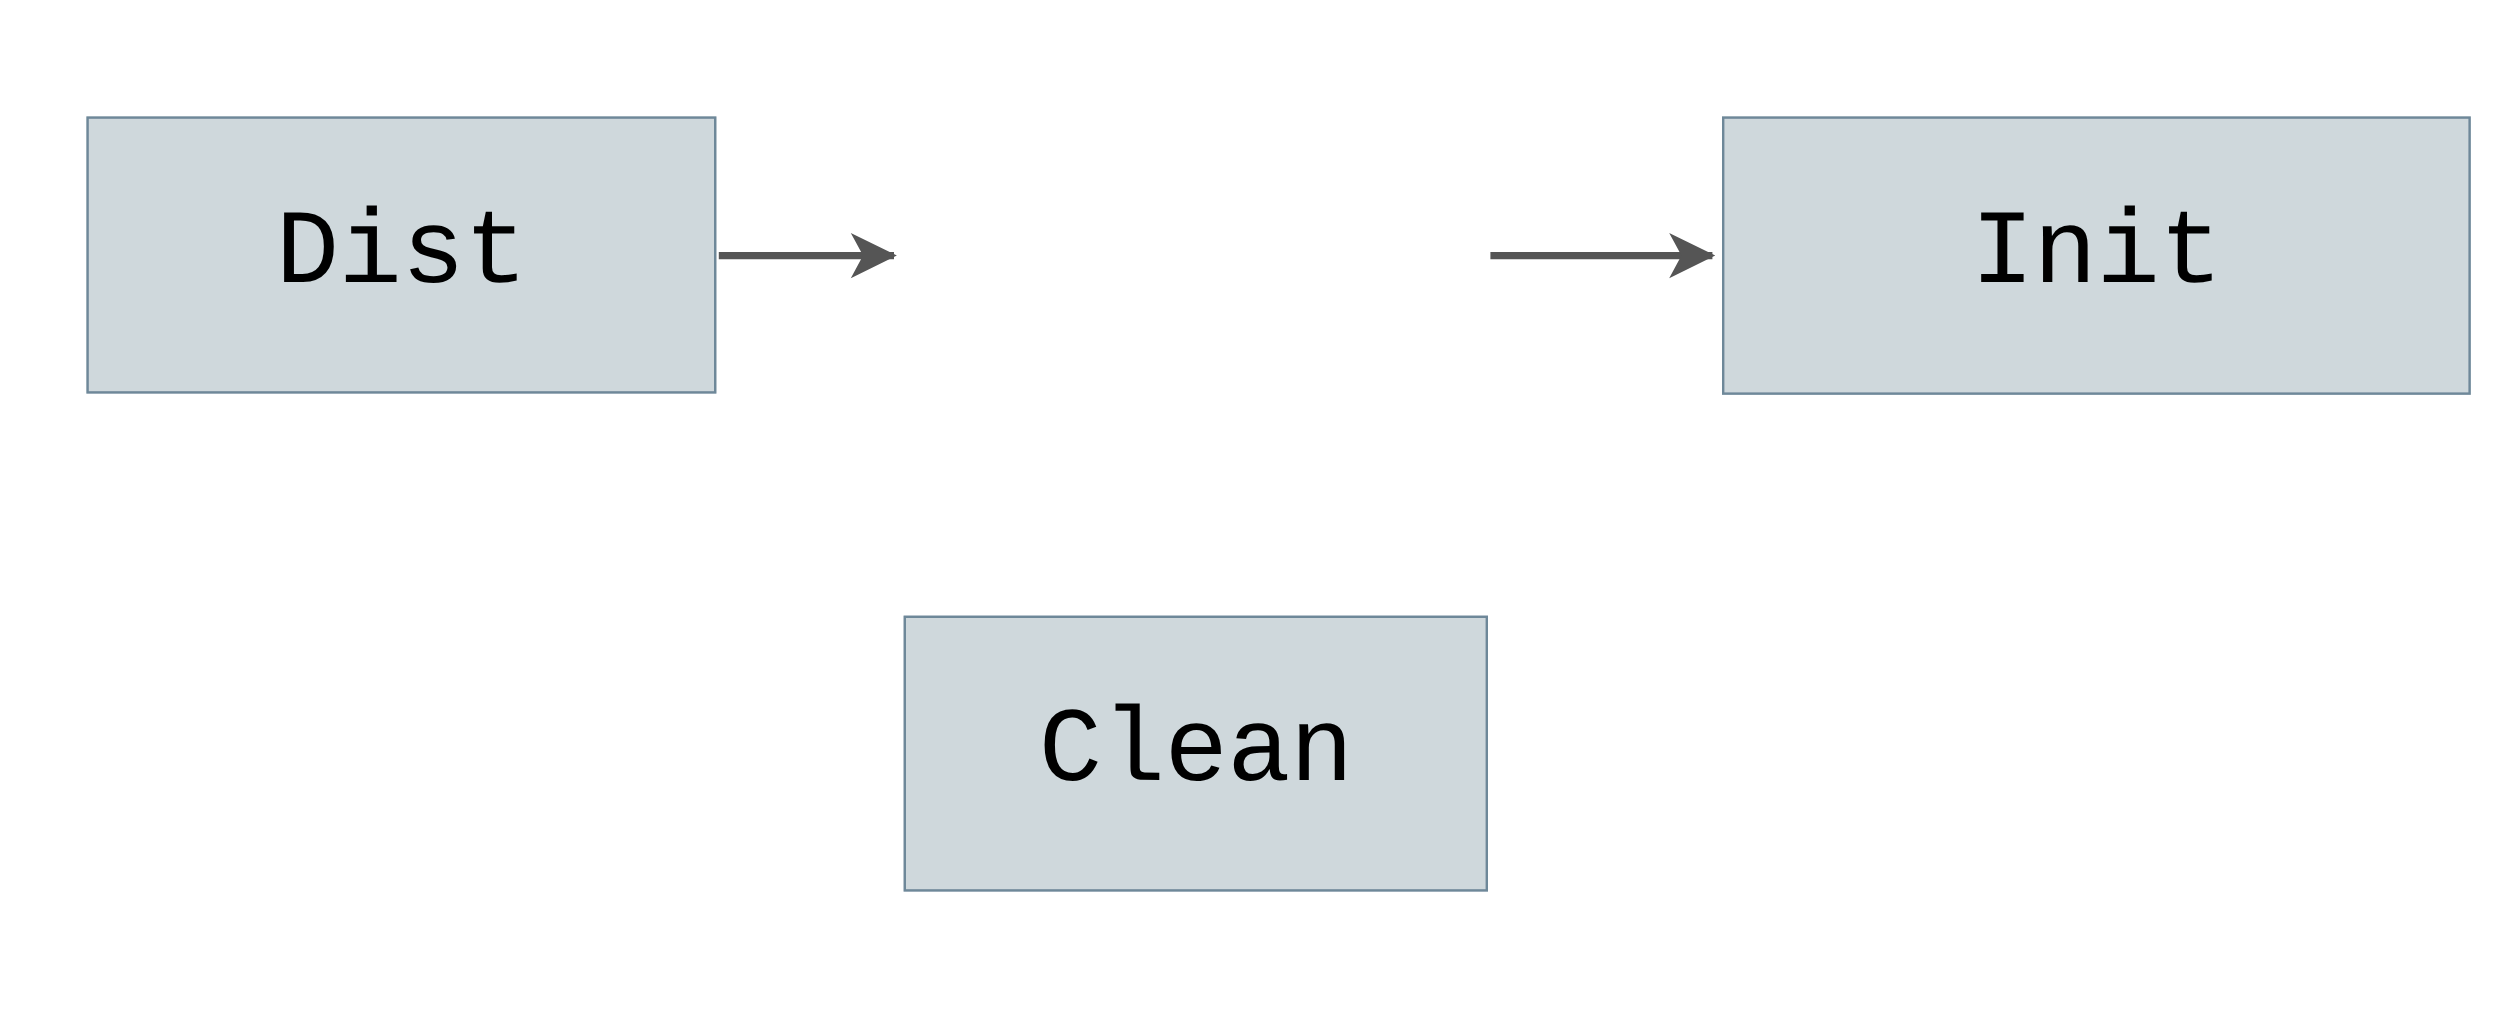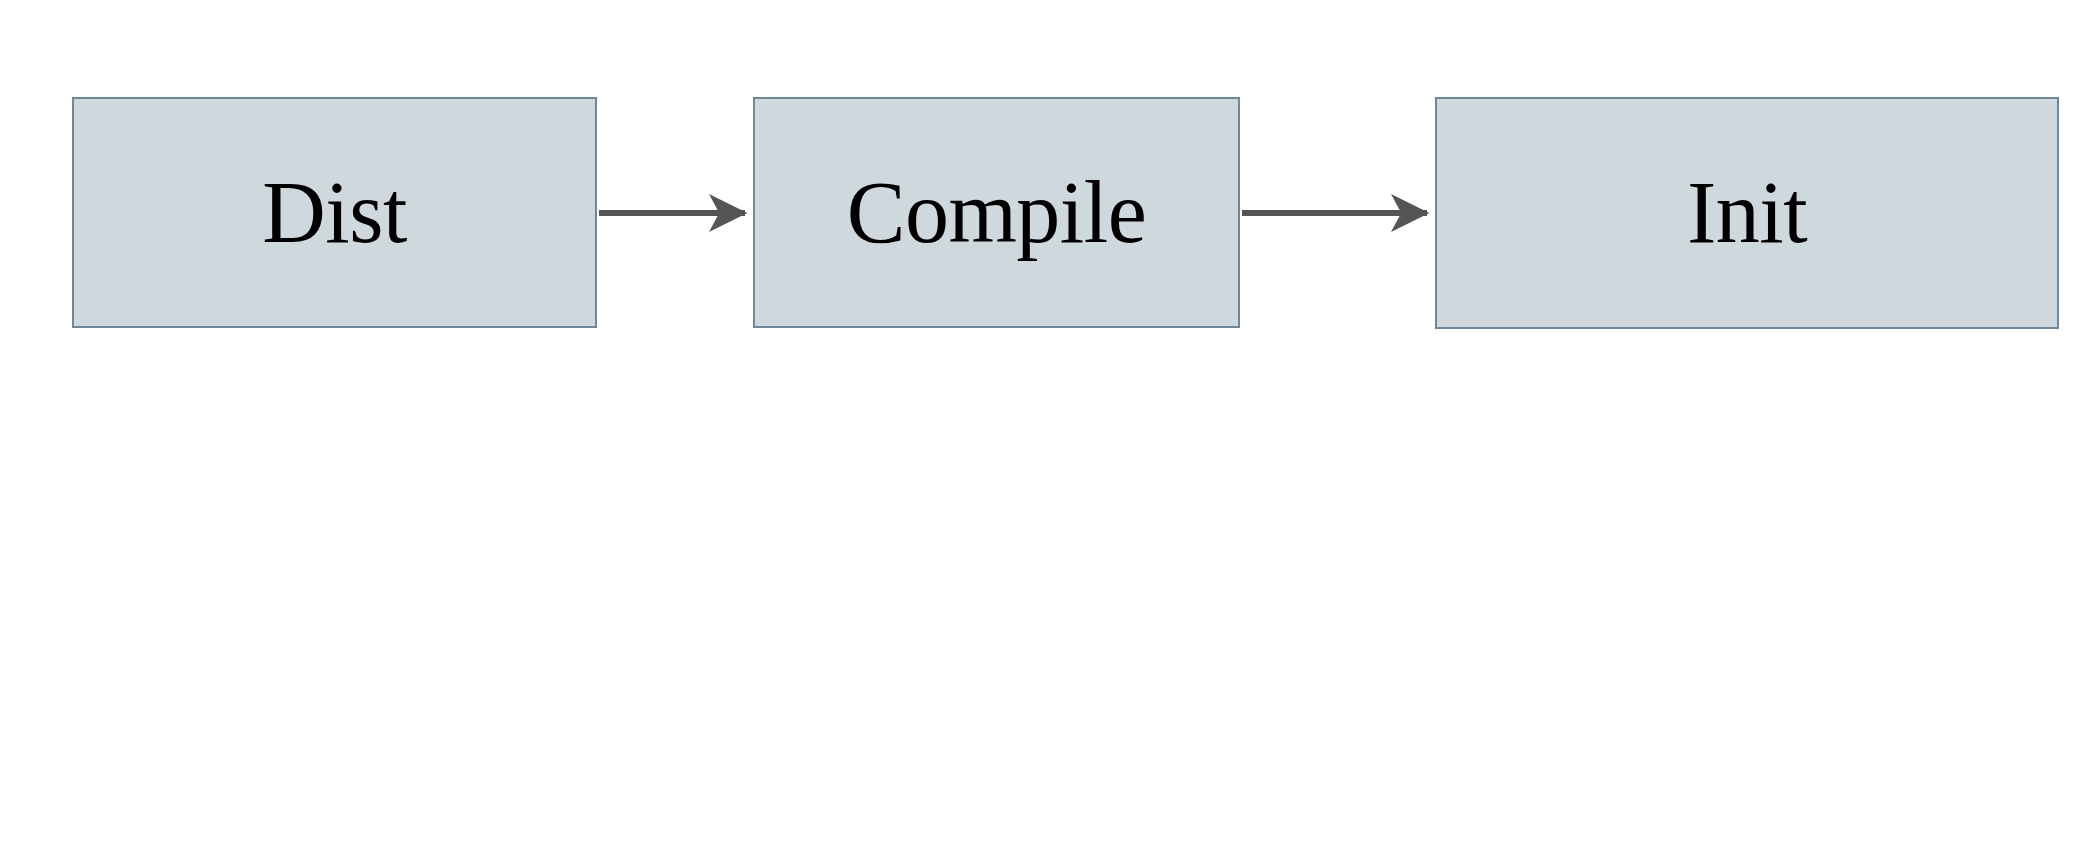--- a/index.html
+++ b/index.html
@@ -22,21 +22,21 @@
     position: absolute;
     box-sizing: border-box;
     background: #CFD8DC;
     border: 2px solid #6E8899;
     display: flex;
     align-items: center;
     justify-content: center;
     z-index: 2;
   }
   .node-label {
-    font-family: Liberation Serif, serif;
+    font-family: Liberation Mono, monospace;
     font-size: 88px;
     font-weight: 400;
     color: #000000;
     line-height: 1;
     letter-spacing: -0.5px;
     white-space: nowrap;
     user-select: none;
   }
   .edge-layer {
     position: absolute;
@@ -71,22 +71,22 @@
 
     <g>
       <line x1="1242" y1="213" x2="1427" y2="213" stroke="#555555" stroke-width="6" marker-end="url(#barb)"></line>
     </g>
   </svg>
 
   <div class="node" id="node-dist">
     <span class="node-label">Dist</span>
   </div>
 
-  <div class="node" id="node-compile">
-    <span class="node-label">Compile</span>
-  </div>
 
   <div class="node" id="node-init">
     <span class="node-label">Init</span>
   </div>
 
+  <div class="node" id="node-clean">
+    <span class="node-label">Clean</span>
+  </div>
 
 </div>
 
 </body></html>

